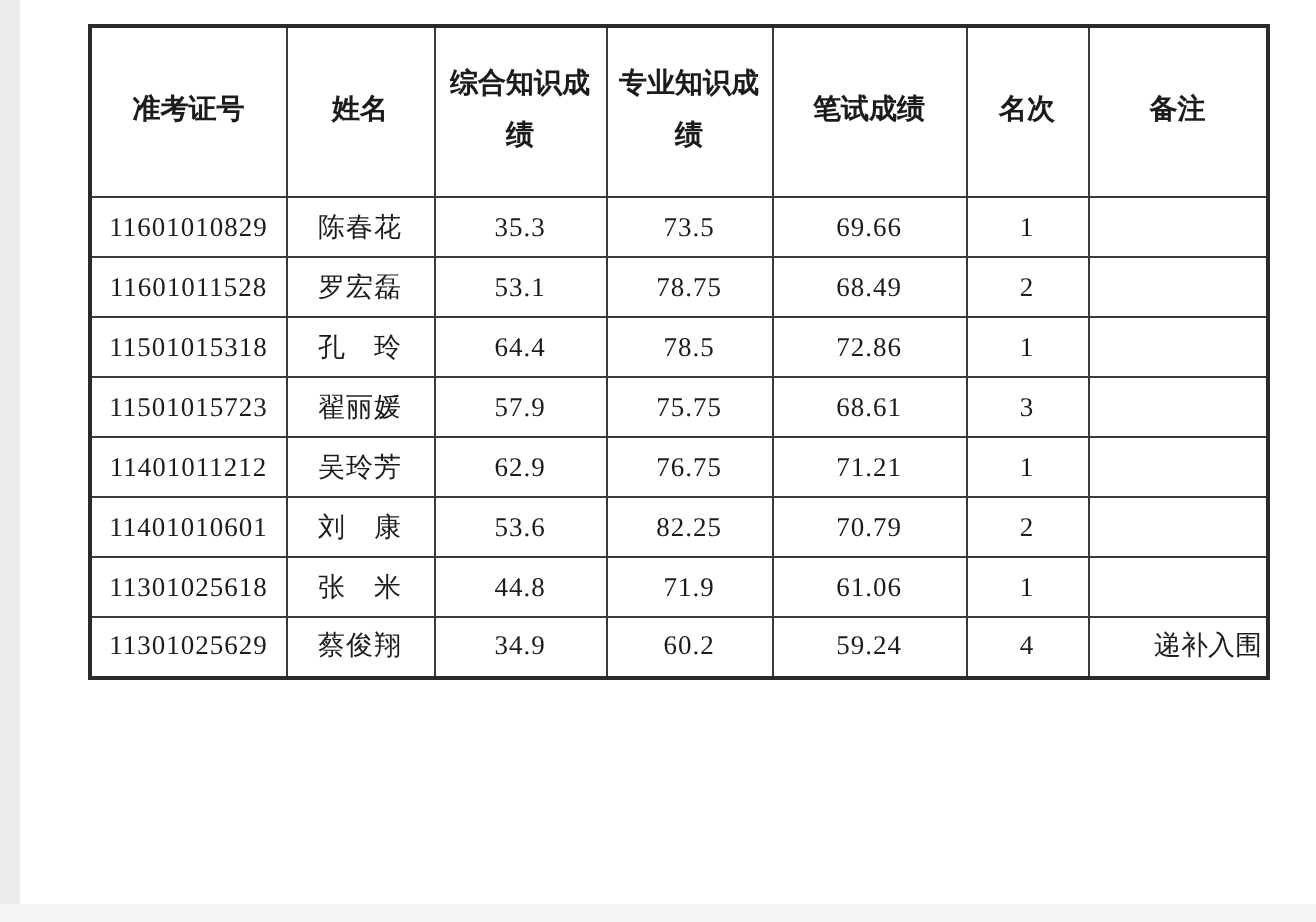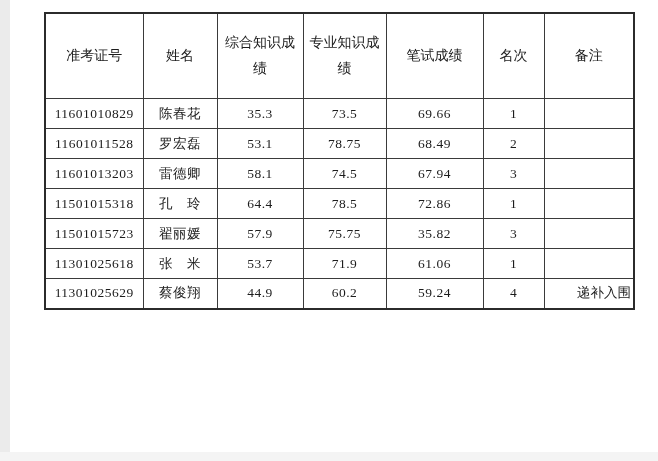--- a/index.html
+++ b/index.html
@@ -38,21 +38,21 @@
     table-layout: fixed;
     background: #ffffff;
   }
   table.score-table, table.score-table th, table.score-table td {
     border: 1px solid #3a3a3a;
   }
   table.score-table {
     border: 2px solid #2b2b2b;
   }
   table.score-table th {
-    font-weight: normal;
+    font-weight: bold;
     font-size: 14px;
     color: #1c1c1c;
     text-align: center;
     vertical-align: middle;
     white-space: pre-line;
     line-height: 26px;
     padding: 16px 2px;
   }
   thead tr { height: 62px; }
   tbody tr { height: 30px; }
@@ -114,59 +114,68 @@
       <tr>
         <td>11601011528</td>
         <td>罗宏磊</td>
         <td>53.1</td>
         <td>78.75</td>
         <td>68.49</td>
         <td>2</td>
         <td class="remark"></td>
       </tr>
       <tr>
-        <td>11601013203</td>
-        <td>雷德卿</td>
-        <td>58.1</td>
-        <td>74.5</td>
-        <td>67.94</td>
-        <td>3</td>
-        <td class="remark"></td>
-      </tr>
-      <tr>
         <td>11501015318</td>
         <td>孔　玲</td>
         <td>64.4</td>
         <td>78.5</td>
         <td>72.86</td>
         <td>1</td>
         <td class="remark"></td>
       </tr>
       <tr>
         <td>11501015723</td>
         <td>翟丽媛</td>
         <td>57.9</td>
         <td>75.75</td>
-        <td>35.82</td>
+        <td>68.61</td>
         <td>3</td>
+        <td class="remark"></td>
+      </tr>
+      <tr>
+        <td>11401011212</td>
+        <td>吴玲芳</td>
+        <td>62.9</td>
+        <td>76.75</td>
+        <td>71.21</td>
+        <td>1</td>
+        <td class="remark"></td>
+      </tr>
+      <tr>
+        <td>11401010601</td>
+        <td>刘　康</td>
+        <td>53.6</td>
+        <td>82.25</td>
+        <td>70.79</td>
+        <td>2</td>
         <td class="remark"></td>
       </tr>
       <tr>
         <td>11301025618</td>
         <td>张　米</td>
-        <td>53.7</td>
+        <td>44.8</td>
         <td>71.9</td>
         <td>61.06</td>
         <td>1</td>
         <td class="remark"></td>
       </tr>
       <tr>
         <td>11301025629</td>
         <td>蔡俊翔</td>
-        <td>44.9</td>
+        <td>34.9</td>
         <td>60.2</td>
         <td>59.24</td>
         <td>4</td>
         <td class="remark">递补入围</td>
       </tr>
     </tbody>
   </table>
 </div>
 
 </body></html>

